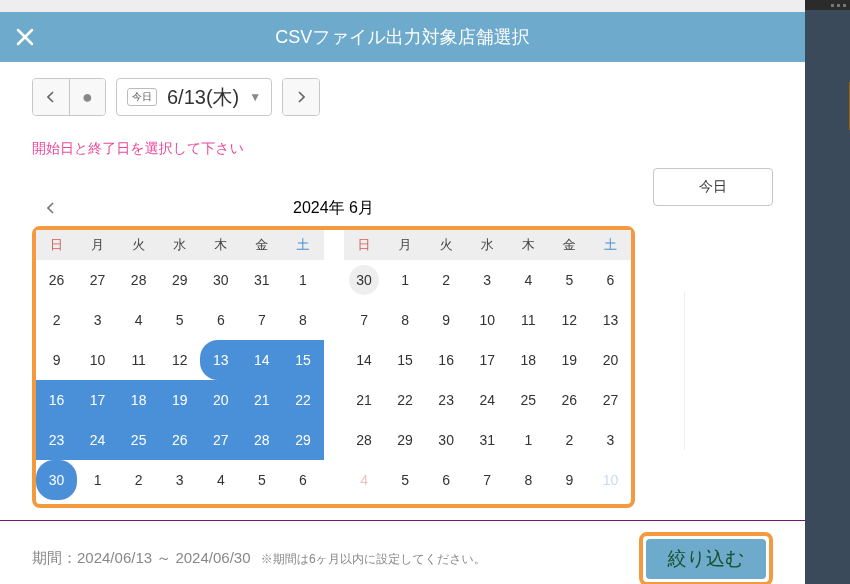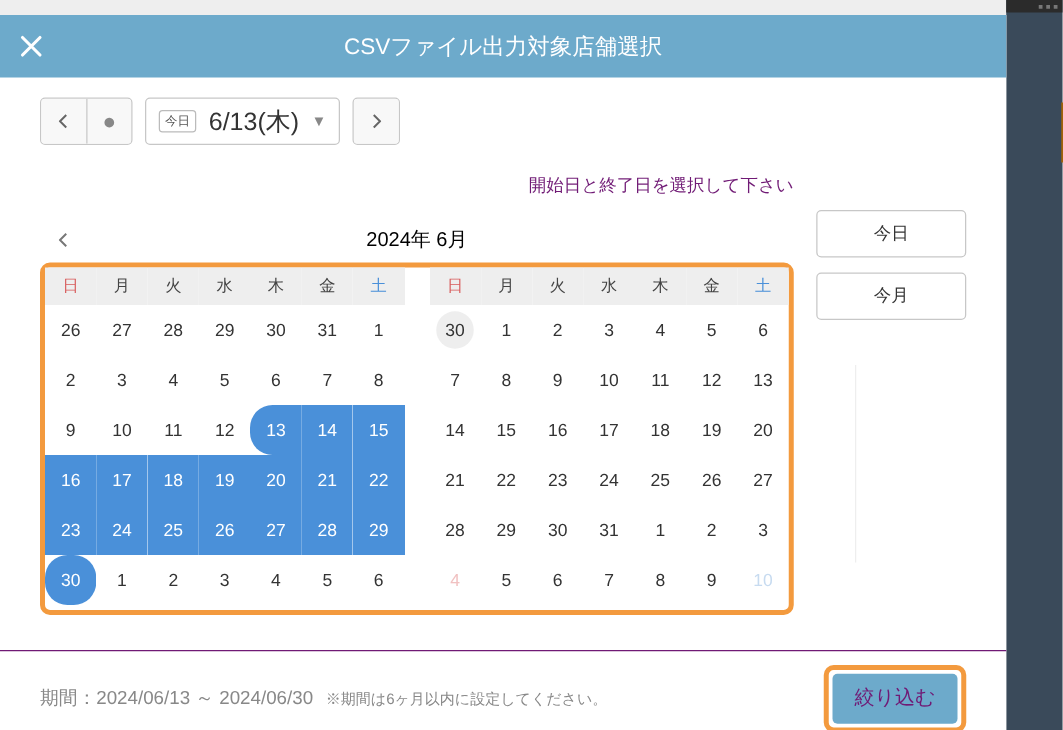--- a/index.html
+++ b/index.html
@@ -19,21 +19,21 @@
   .today-tag { font-size: 10px; border: 1px solid #bbb; border-radius: 3px; padding: 1px 4px; color: #555; }
   .date-text { font-size: 20px; font-weight: 400; color: #333; }
   .caret { color: #888; font-size: 12px; }
   .search { margin-left: auto; }
   .search-box { display: flex; align-items: center; border: 1px solid #c7c7c7; border-radius: 4px; height: 38px; width: 280px; padding: 0 10px; gap: 8px; color: #aaa; }
   .search-input { border: none; outline: none; font-size: 15px; color: #333; flex: 1; }
   .search-input::placeholder { color: #bbb; }
 
   .body { flex: 1; position: relative; padding: 0 32px; display: flex; gap: 18px; }
   .dp-wrap { flex: 1; }
-  .instruction { font-size: 14px; color: #701a75; margin: 8px 0 16px; text-align: right; }
+  .instruction { font-size: 14px; color: #ec4899; margin: 8px 0 32px; }
   .calendars { display: flex; gap: 20px; border: 4px solid #f39a3e; border-radius: 8px; padding: 0; padding-bottom: 4px; }
   .cal { width: 50%; }
   .cal-nav { position: absolute; top: 0; width: 30px; height: 36px; display: flex; align-items: center; justify-content: center; cursor: pointer; color: #777; font-size: 14px; }
   .cal-nav.left { left: 4px; }
   .cal-nav.right { right: 4px; }
   table.days { width: 100%; border-collapse: collapse; }
   table.days th { background: #eee; font-weight: 500; font-size: 13px; padding: 6px 0; color: #444; }
   table.days th.sun { color: #d85c5c; }
   table.days th.sat { color: #4a90d9; }
   table.days td { text-align: center; font-size: 14px; padding: 0; height: 40px; color: #333; cursor: pointer; position: relative; }
@@ -48,21 +48,21 @@
   td.other.soft { color: #f1c1c1; }
   td.other.softb { color: #c7dbf0; }
 
   .quick { width: 120px; padding-top: 36px; display: flex; flex-direction: column; gap: 12px; }
   .quick-btn { height: 38px; border: 1px solid #c7c7c7; border-radius: 4px; background: #fff; display: flex; align-items: center; justify-content: center; font-size: 14px; color: #333; cursor: pointer; }
 
   .footer { height: 76px; border-top: 1px solid #701a75; display: flex; align-items: center; padding: 0 32px; }
   .period { font-size: 15px; color: #888; }
   .period .note { font-size: 12px; margin-left: 6px; }
   .filter-wrap { margin-left: auto; border: 4px solid #f39a3e; border-radius: 8px; padding: 3px; }
-  .filter-btn { background: #6daacb; color: #701a75; border: none; border-radius: 4px; height: 40px; width: 100px; font-size: 16px; cursor: pointer; }
+  .filter-btn { background: #6daacb; color: #14532d; border: none; border-radius: 4px; height: 40px; width: 120px; font-size: 19px; cursor: pointer; }
 
   .behind { position: absolute; left: 805px; top: 0; width: 45px; height: 584px; background: #3a4a5a; }
   .behind-top { height: 10px; background: #2b2b2b; display:flex; justify-content:flex-end; gap:3px; padding-right:4px; align-items:center;}
   .bdot{width:3px;height:3px;background:#777;}
   .behind-bar { position:absolute; top:82px; left:0; right:0; height:48px; background:#a16207; color:#cbd6e2; font-size:12px; display:flex; align-items:center; justify-content:flex-start; padding-left:4px; overflow:hidden; white-space:nowrap;margin-left:44px;}
   .vsep { position:absolute; top:160px; bottom:70px; right:120px; width:1px; background:#eee;}
 </style>
 </head>
 <body>
 
@@ -268,21 +268,20 @@
               </tbody>
             </table>
           </div>
       </div>
     </div>
 
     <div class="vsep"></div>
 
     <div class="quick">
       <div class="quick-btn">今日</div>
-      <div class="quick-btn">今月</div>
     </div>
   </div>
 
   <div class="footer">
     <div class="period">
       <span>期間：</span><span>2024/06/13 ～ 2024/06/30</span>
       <span class="note">※期間は6ヶ月以内に設定してください。</span>
     </div>
     <div class="filter-wrap">
       <button class="filter-btn">絞り込む</button>

